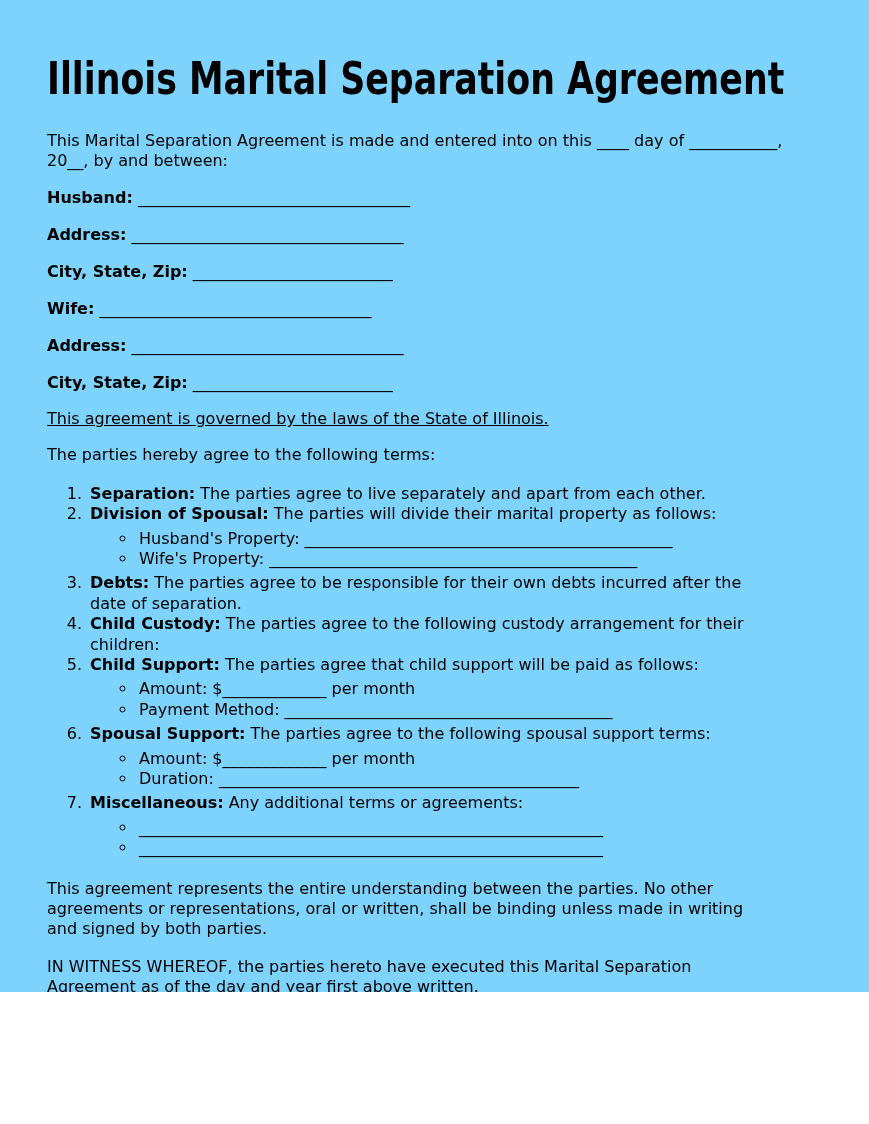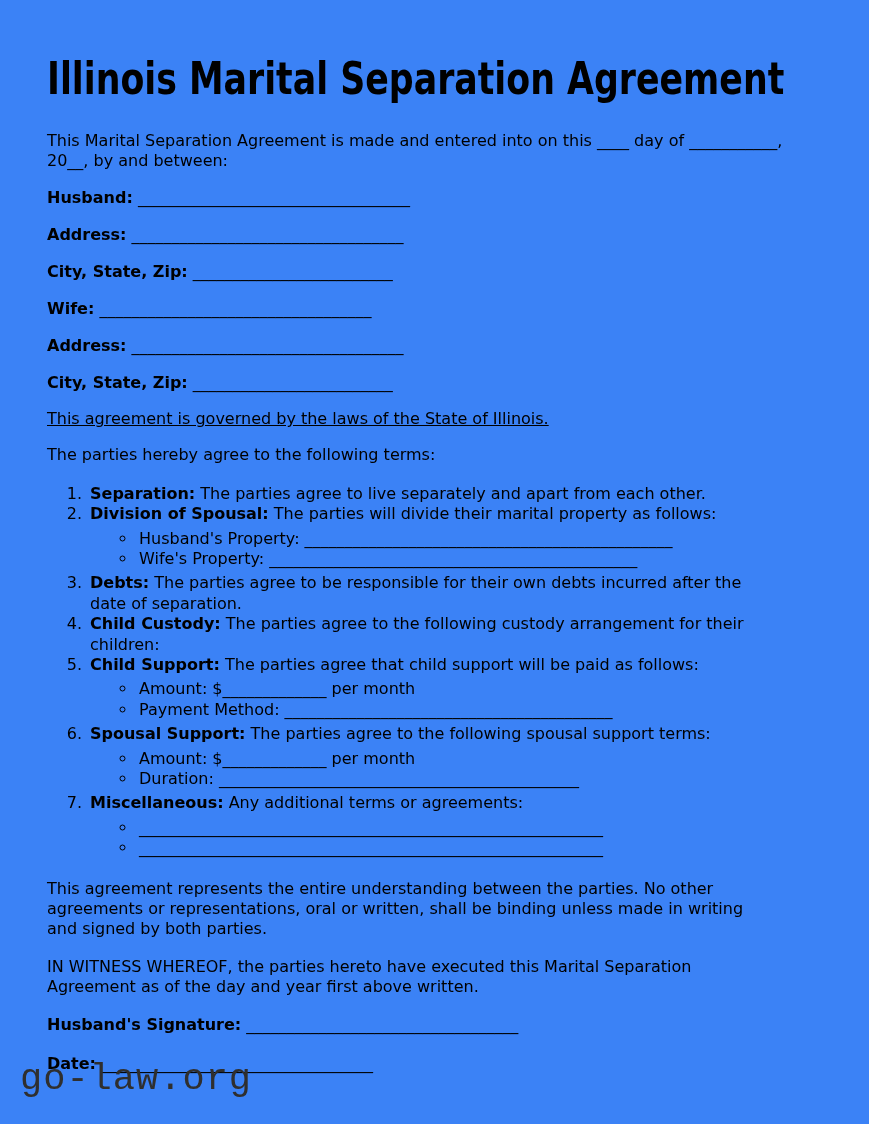--- a/index.html
+++ b/index.html
@@ -1,22 +1,22 @@
 <!DOCTYPE html>
 <html><head>
 <meta charset="utf-8">
 <title>Document</title>
 <style>
   html,body { margin:0; padding:0; background:#ffffff; }
   .page {
     position:relative;
-    width:869px; height:1124px;
+    width:869px; height:992px;
     box-sizing:border-box;
     padding:0 47px;
-    background:#3b82f6;
+    background:#7dd3fc;
     color:#000000;
     font-family:"DejaVu Sans", sans-serif;
     font-size:16px;
     overflow:hidden;
   }
   .doc-title {
     margin:54px 0 0 0;
     font-size:44px;
     font-weight:bold;
     line-height:1.15;

